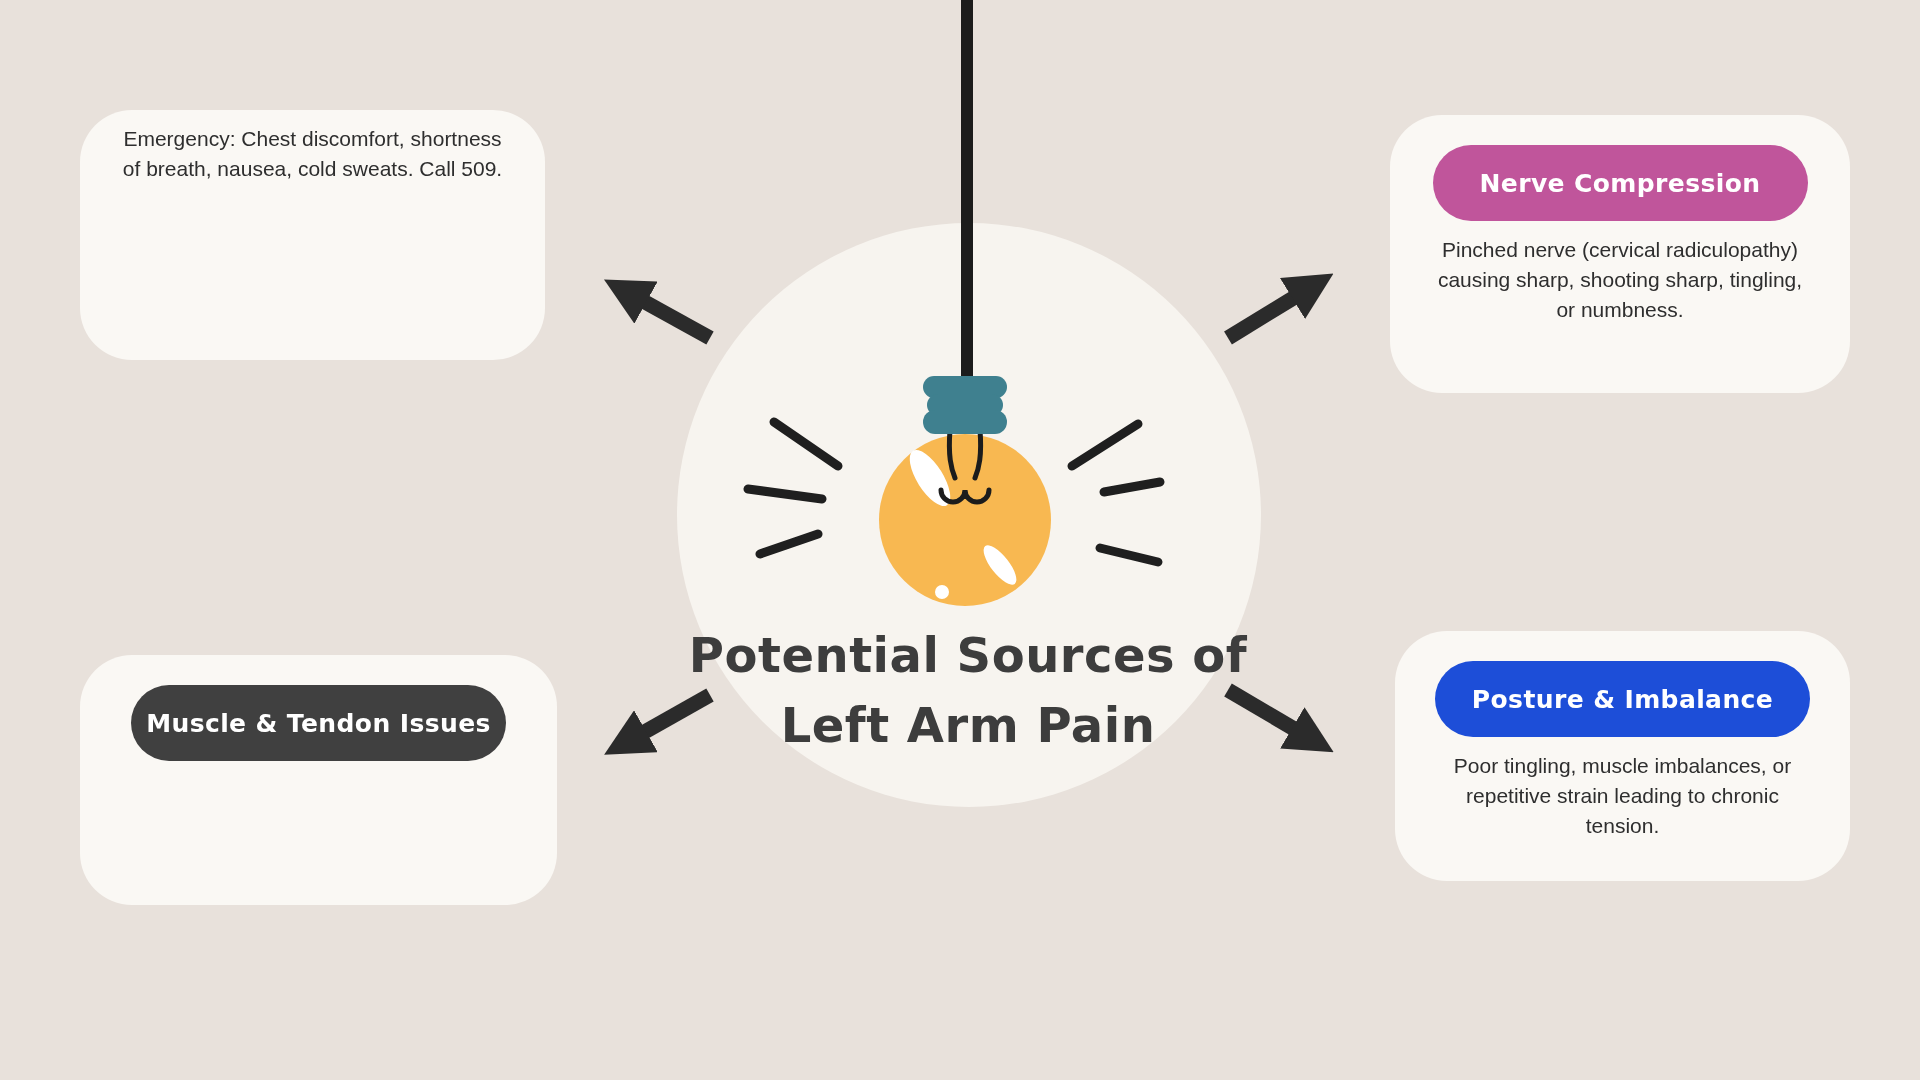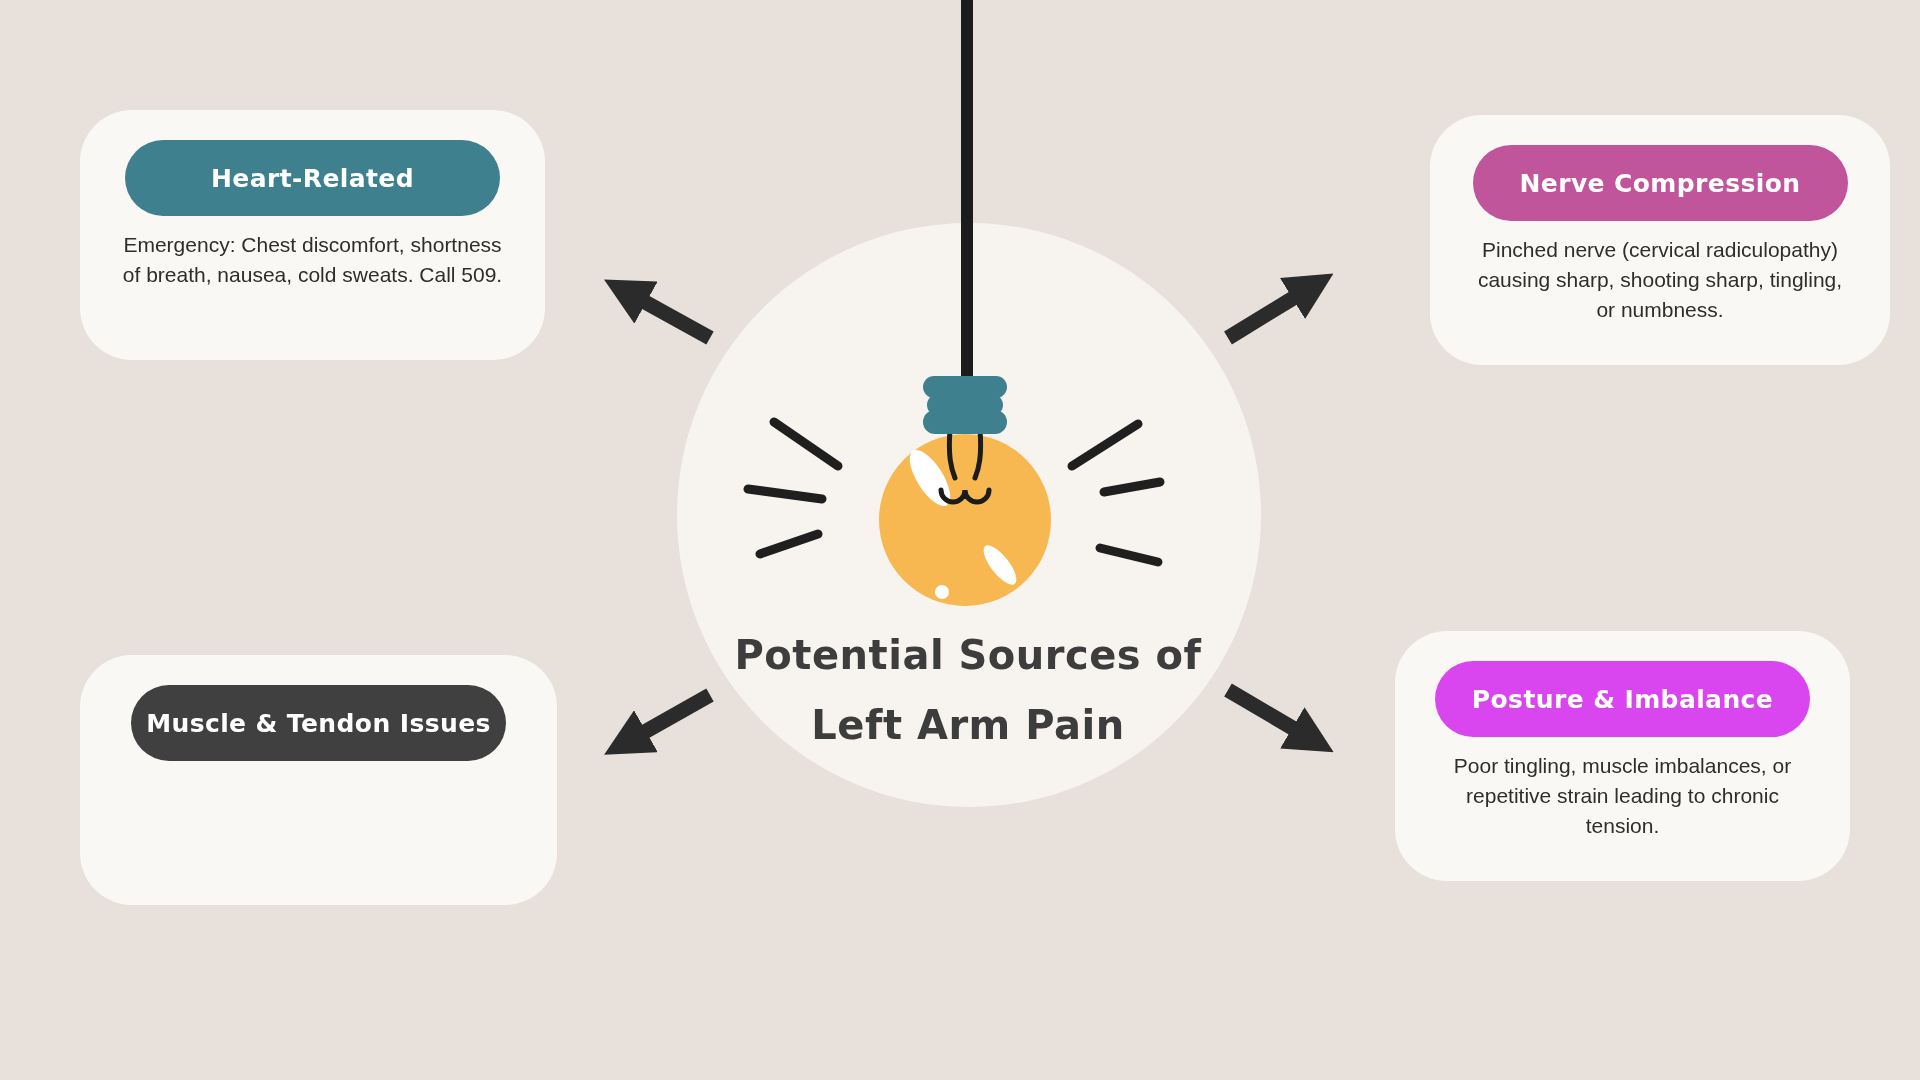--- a/index.html
+++ b/index.html
@@ -17,29 +17,29 @@
     background: #f7f4ef; z-index: 1;
   }
   .art {
     position: absolute; left: 0; top: 0; width: 1920px; height: 1080px;
     z-index: 2; pointer-events: none;
   }
   .title {
     position: absolute; left: 673px; top: 620px; width: 590px;
     z-index: 3; text-align: center;
     font-family: "DejaVu Sans", sans-serif;
-    font-weight: bold; font-size: 40px; line-height: 70px;
+    font-weight: bold; font-size: 48px; line-height: 70px;
     color: #3d3d3d; letter-spacing: 0.5px;
   }
   .card {
     position: absolute; background: #faf8f4; border-radius: 52px;
     z-index: 3; box-sizing: border-box;
   }
   .card-tl { left: 80px;   top: 110px; width: 465px; height: 250px; }
-  .card-tr { left: 1430px; top: 115px; width: 460px; height: 250px; }
+  .card-tr { left: 1390px; top: 115px; width: 460px; height: 278px; }
   .card-bl { left: 80px;   top: 655px; width: 477px; height: 250px; }
   .card-br { left: 1395px; top: 631px; width: 455px; height: 250px; }
   .pill {
     margin: 30px auto 0; width: 375px; height: 76px; border-radius: 40px;
     display: flex; align-items: center; justify-content: center;
     color: #ffffff; font-family: "DejaVu Sans", sans-serif;
     font-weight: bold; font-size: 25px; letter-spacing: 0.4px;
     background: #888;
   }
   .card-body {
@@ -98,31 +98,30 @@
       <line x1="1228" y1="690" x2="1313" y2="740" marker-end="url(#ah)"></line>
     </g>
   </svg>
 
   <div class="title">
     <div>Potential Sources of</div>
     <div>Left Arm Pain</div>
   </div>
 
   <div class="card card-tl">
-    <div class="pill" style="background-color: rgb(63, 128, 143);">Heart-Related</div>
     <p class="card-body">Emergency: Chest discomfort, shortness of breath, nausea, cold sweats. Call 509.</p>
   </div>
 
   <div class="card card-tr">
     <div class="pill" style="background-color: rgb(192, 85, 155);">Nerve Compression</div>
     <p class="card-body">Pinched nerve (cervical radiculopathy) causing sharp, shooting sharp, tingling, or numbness.</p>
   </div>
 
   <div class="card card-bl">
     <div class="pill" style="background-color: #404040;">Muscle &amp; Tendon Issues</div>
   </div>
 
   <div class="card card-br">
-    <div class="pill" style="background-color: #d946ef;">Posture &amp; Imbalance</div>
+    <div class="pill" style="background-color: #1d4ed8;">Posture &amp; Imbalance</div>
     <p class="card-body">Poor tingling, muscle imbalances, or repetitive strain leading to chronic tension.</p>
   </div>
 
 </div>
 
 </body></html>

